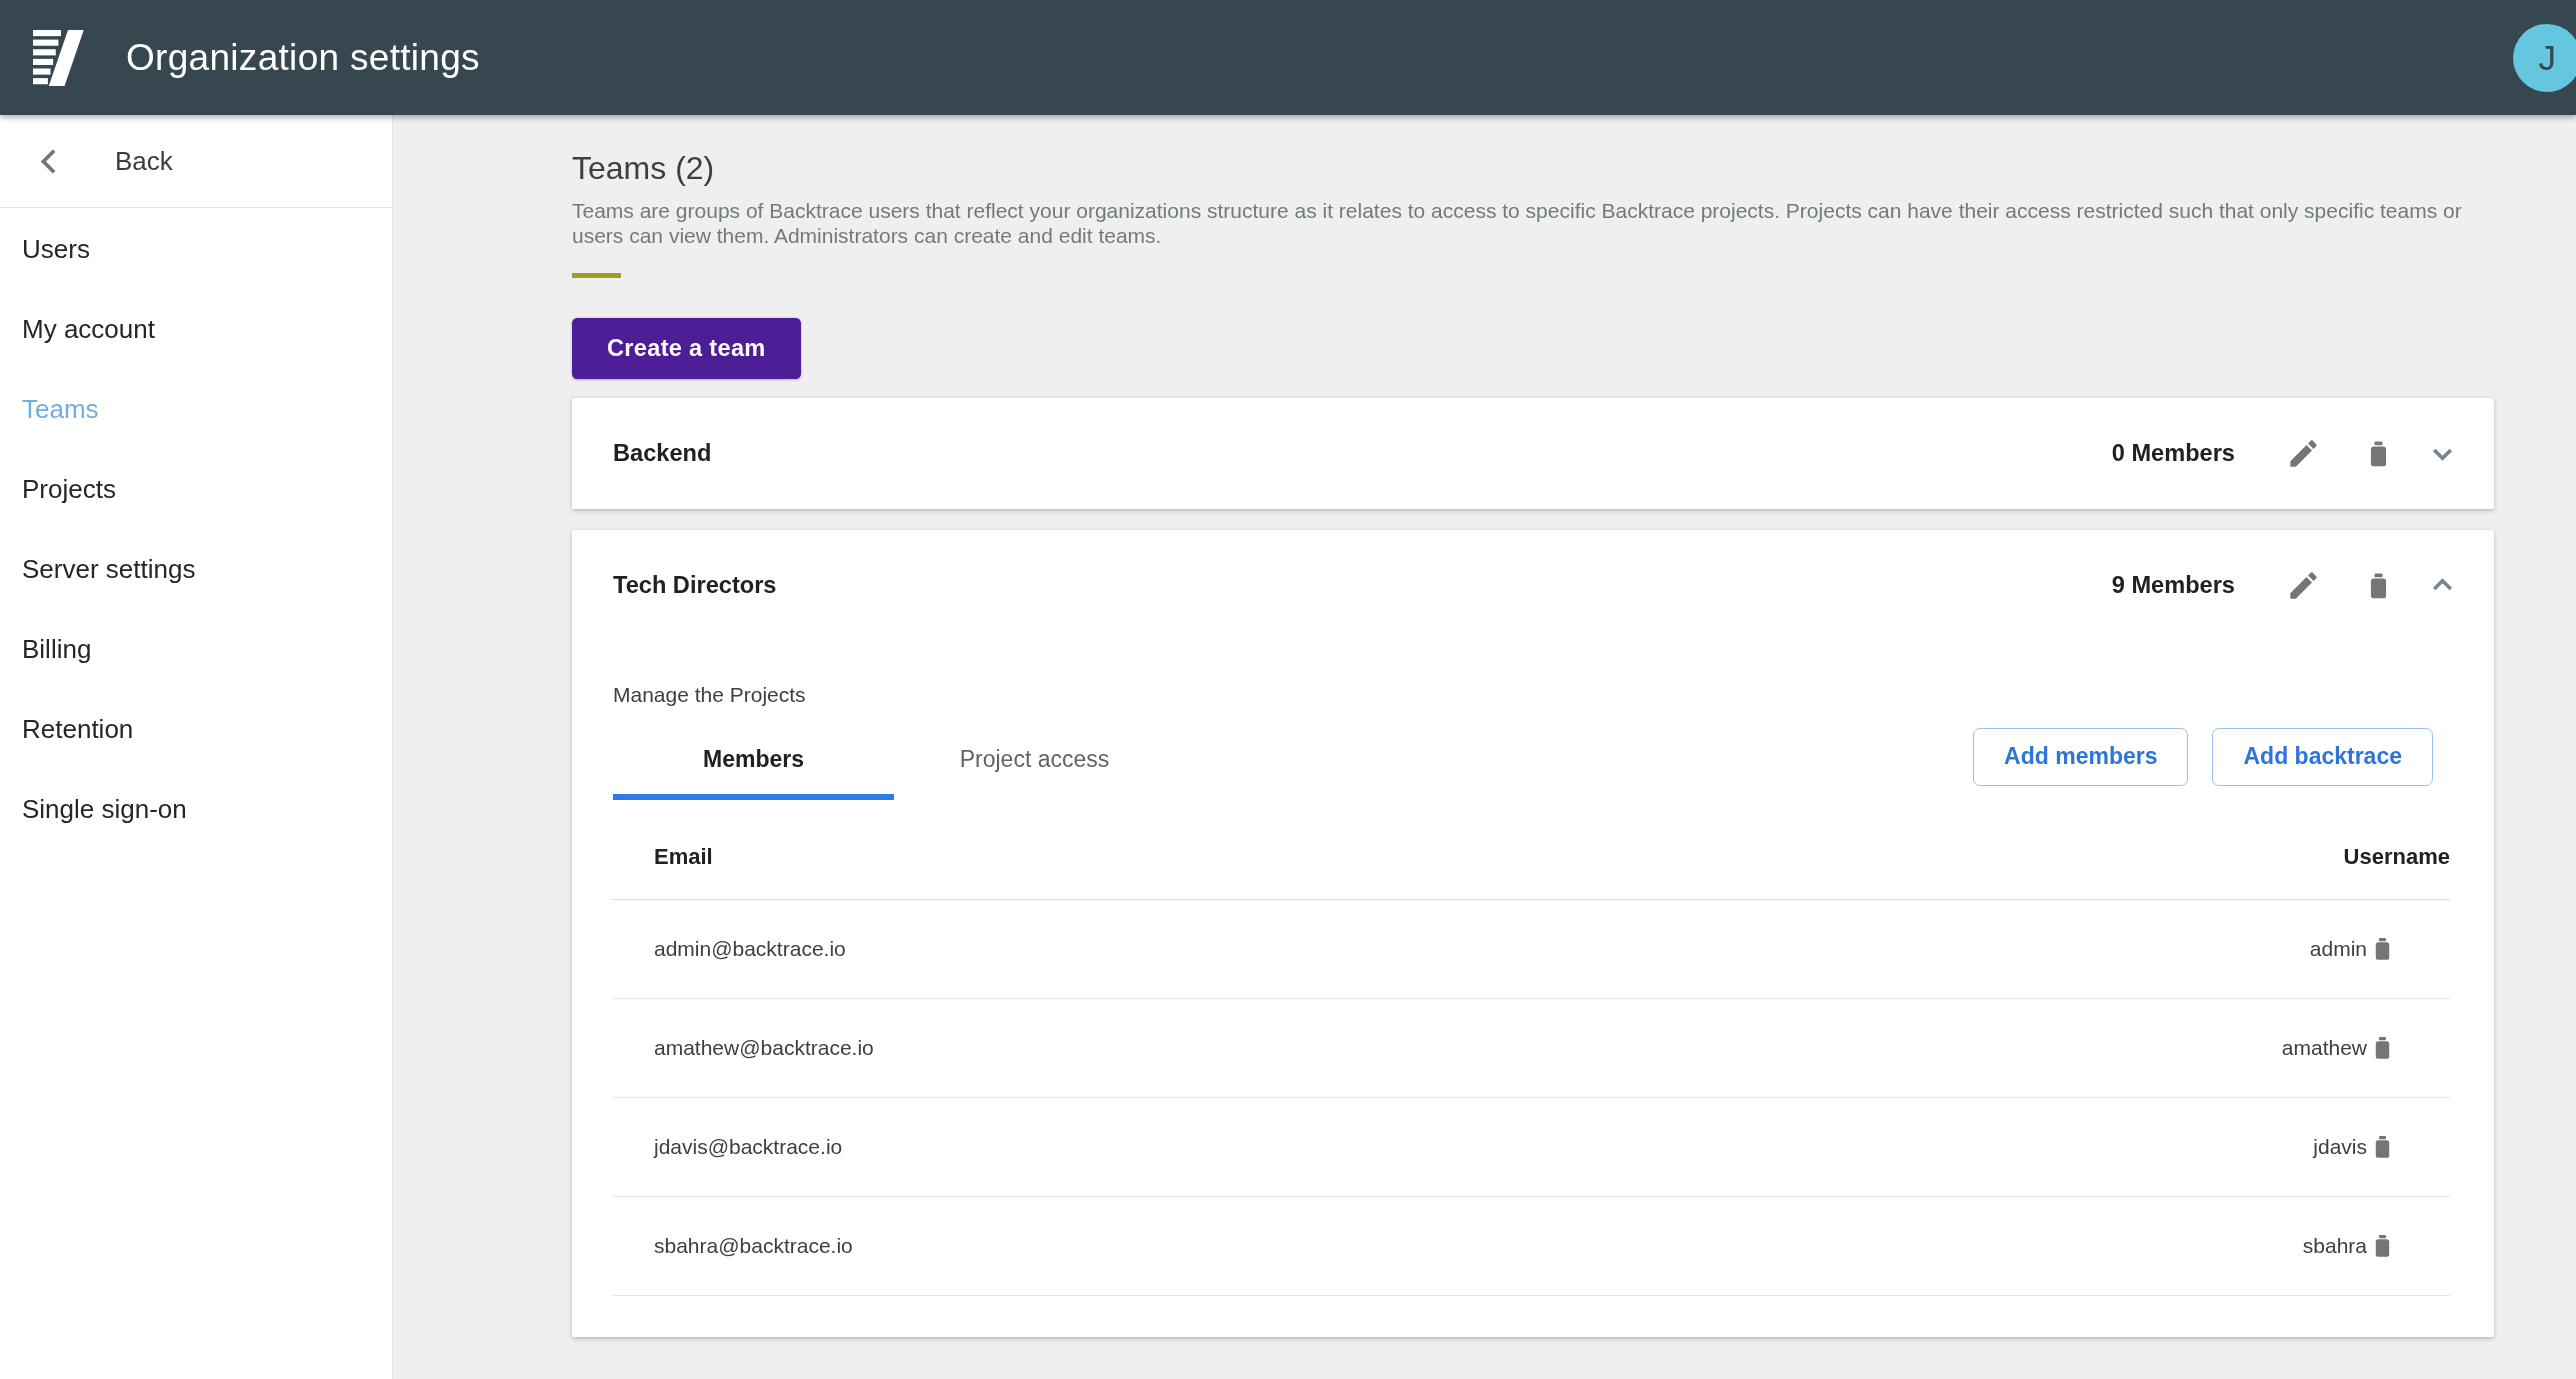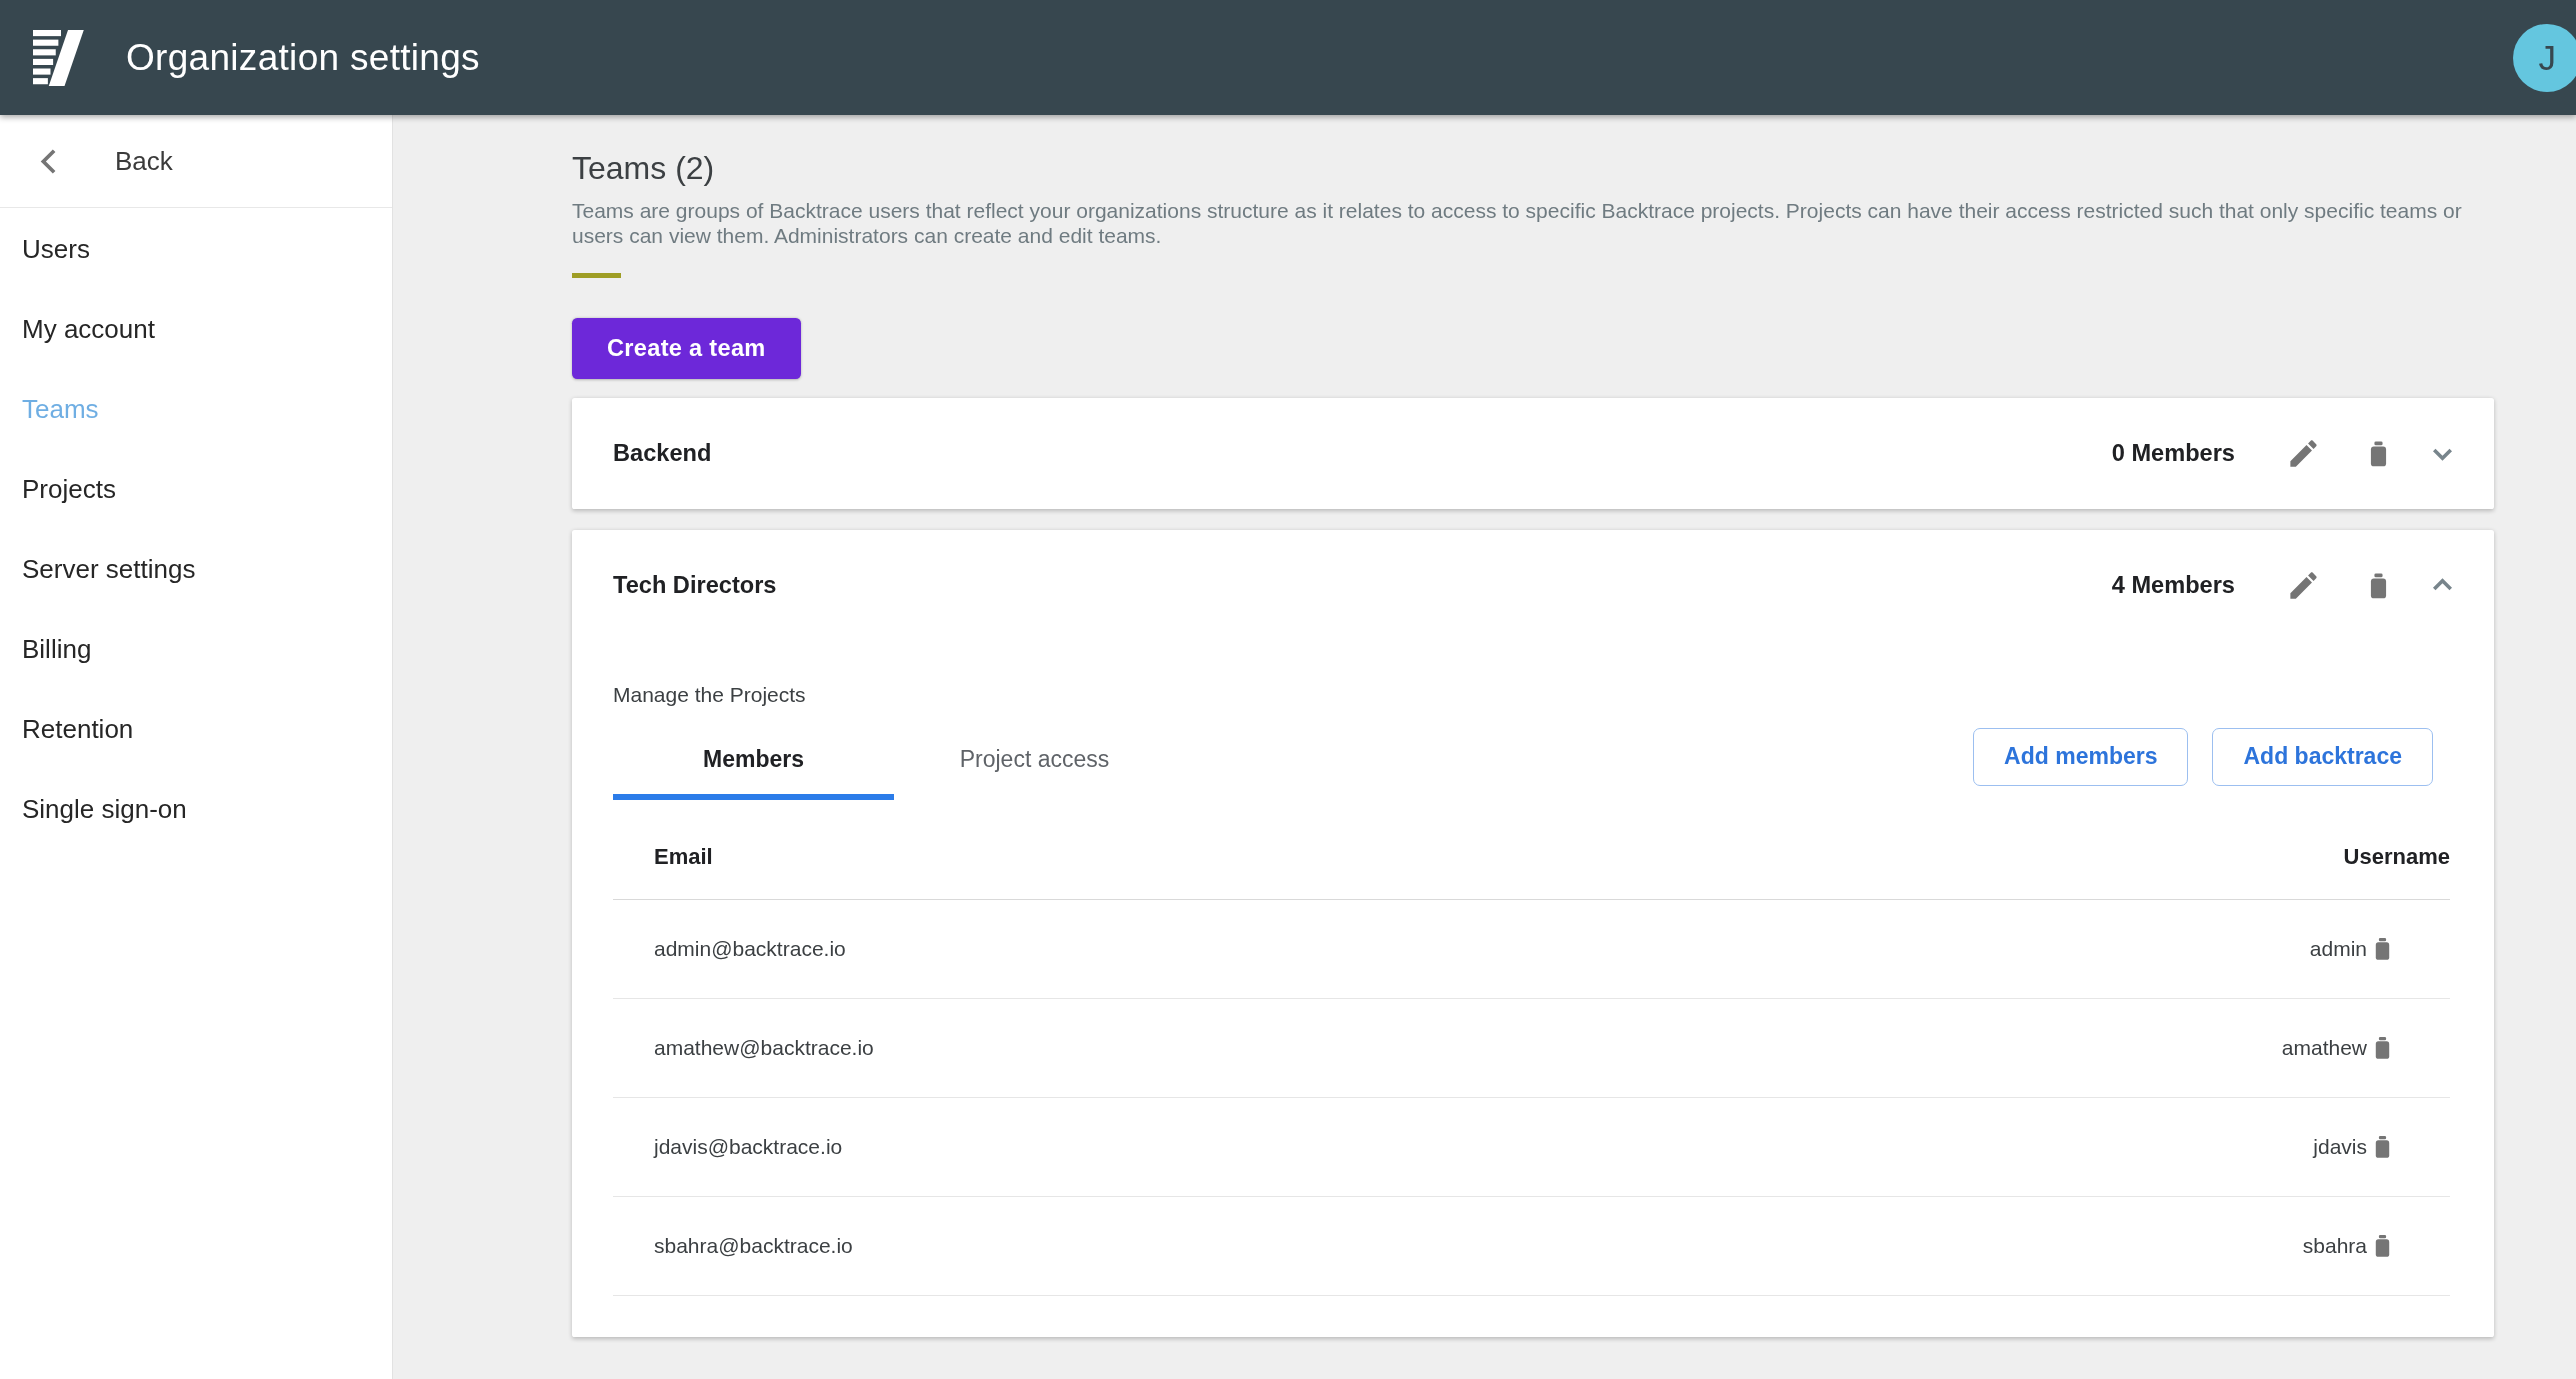--- a/index.html
+++ b/index.html
@@ -41,21 +41,21 @@
   }
   .nav-item.active{ color:#6FAEE3; }
   
   main{ flex:1; padding:35px 0 2px 179px; overflow:hidden; }
   h1{ font-size:32px; font-weight:400; color:#3C4043; }
   .desc{
     margin-top:12.2px; max-width:1921px; font-size:21px; line-height:24.5px; color:#6F7B81;
   }
   .accent-bar{ margin-top:24.5px; width:49px; height:5.2px; background:#9E9D24; }
   .btn-primary{
-    margin-top:40px; height:61px; padding:0 35px; background:#6d28d9; color:#fff;
+    margin-top:40px; height:61px; padding:0 35px; background:#4c1d95; color:#fff;
     border:none; border-radius:5.2px; font-size:23.6px; font-weight:bold; font-family:inherit;
     cursor:pointer; box-shadow:0 0.9px 2.6px rgba(0,0,0,.25); letter-spacing:0.3px;
   }
   .card{
     width:1922px; background:#FFFFFF; border-radius:2.6px; box-shadow:0 1.7px 4.4px rgba(0,0,0,.22);
     margin-top:19px;
   }
   .card + .card{ margin-top:21px; }
   .card-header{ height:111px; display:flex; align-items:center; padding:0 35px 0 41px; }
   .team-name{ font-size:23.6px; font-weight:bold; color:#202124; }
@@ -169,21 +169,21 @@
             </svg>
           </button>
         </div>
       </section>
 
       
       <section class="card">
         <div class="card-header">
           <span class="team-name">Tech Directors</span>
           <span class="flex-spacer"></span>
-          <span class="members-count">4 Members</span>
+          <span class="members-count">9 Members</span>
           <button class="icon-btn pencil">
             <svg viewBox="0 0 24 24" aria-hidden="true">
               <path d="M3 17.25V21h3.75L17.81 9.94l-3.75-3.75L3 17.25zM20.71 7.04c.39-.39.39-1.02 0-1.41l-2.34-2.34c-.39-.39-1.02-.39-1.41 0l-1.83 1.83 3.75 3.75 1.83-1.83z"></path>
             </svg>
           </button>
           <button class="icon-btn trash">
             <svg viewBox="0 0 24 24" aria-hidden="true">
               <rect x="6.8" y="7.2" width="10.4" height="13.6" rx="2"></rect>
               <rect x="9.2" y="3.8" width="5.6" height="2.6" rx="1"></rect>
             </svg>

